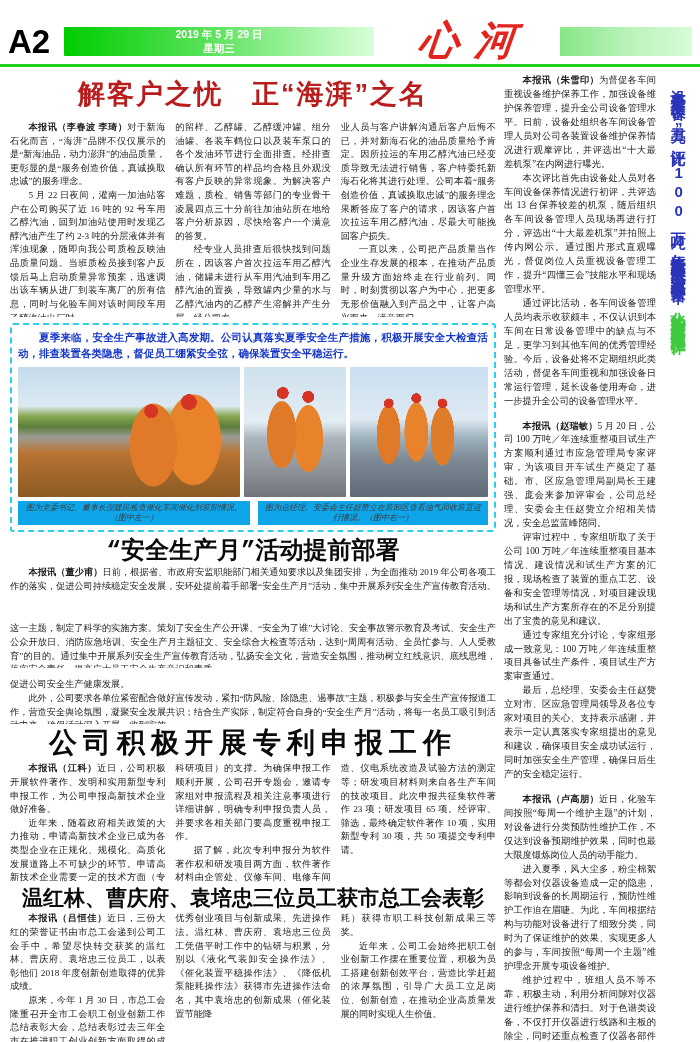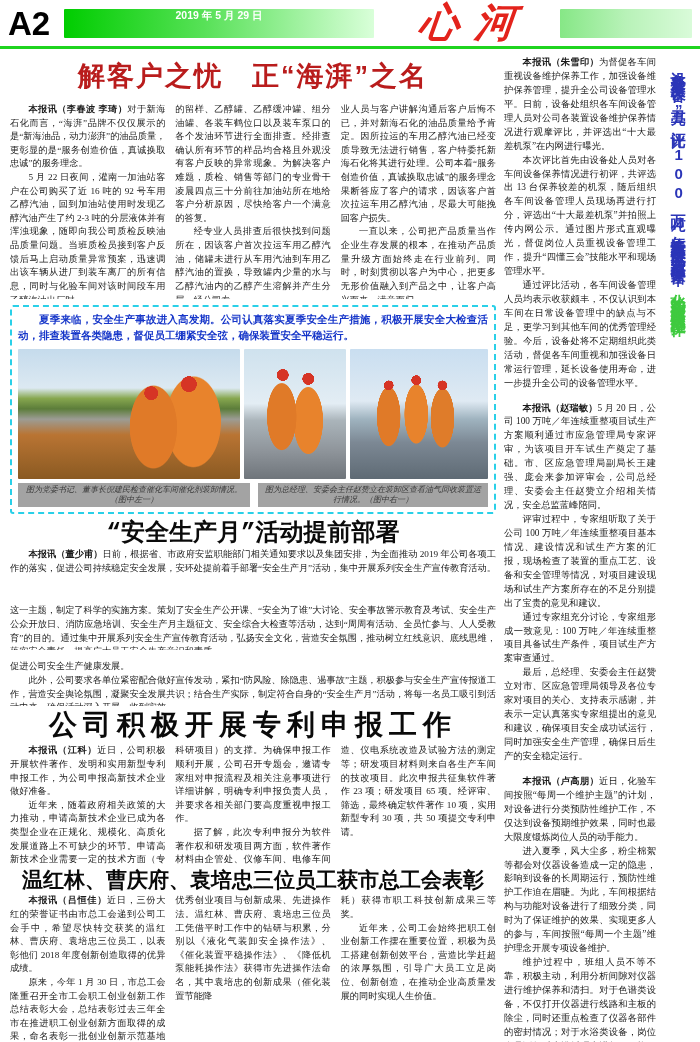--- a/index.html
+++ b/index.html
@@ -1,24 +1,24 @@
 <!DOCTYPE html>
 <html><head>
 <meta charset="utf-8">
 <style>
   html,body{margin:0;padding:0;background:#888;}
   .page{width:700px;height:1042px;background:#ffffff;margin:0 auto;overflow:hidden;position:relative;
         font-family:"Liberation Serif","DejaVu Serif",serif;color:#1a1a1a;}
   
-  .hdr{display:flex;align-items:center;gap:8px;padding:4px 8px 0 8px;height:38px;}
+  .hdr{display:flex;align-items:center;gap:8px;padding:22px 8px 0 8px;height:38px;}
   .pageno{font-family:"Liberation Sans","DejaVu Sans",sans-serif;font-weight:bold;font-size:33px;line-height:1;width:48px;flex:0 0 auto;color:#000;}
   .gbar{height:29px;border-radius:1px;}
   .gbar1{flex:0 0 310px;background:linear-gradient(90deg,#00cd00 0%,#57e157 45%,#d9ffd9 100%);
-         display:flex;flex-direction:column;justify-content:flex-start;align-items:center;
-         color:#fff;font-family:"Liberation Sans","DejaVu Sans",sans-serif;font-weight:bold;font-size:10.5px;line-height:1.3;gap:34px;}
+         display:flex;flex-direction:column;justify-content:flex-end;align-items:center;
+         color:#fff;font-family:"Liberation Sans","DejaVu Sans",sans-serif;font-weight:bold;font-size:10.5px;line-height:1.3;}
   .masthead{flex:0 0 170px;text-align:center;color:#e3231c;font-size:40px;line-height:1;font-weight:bold;
             font-style:italic;letter-spacing:16px;text-indent:16px;transform:skewX(-6deg);}
   .gbar2{flex:1;background:linear-gradient(90deg,#86e786 0%,#b8f2b8 50%,#d9fbd9 100%);}
   .grule{height:3px;background:#1fd41f;margin-top:4px;}
   
   .content{display:flex;gap:8px;padding:7px 8px 0 10px;}
   .leftzone{width:486px;flex:0 0 auto;}
   .rcol{width:152px;flex:0 0 auto;font-size:9.3px;line-height:1.5;}
   .vbar{flex:1;display:flex;flex-direction:column;align-items:center;gap:22px;padding-top:4px;}
   .vtitle{writing-mode:vertical-rl;text-orientation:upright;font-weight:bold;
@@ -61,21 +61,21 @@
       linear-gradient(180deg,#cfe2ee 0%,#e3edf4 42%,#aab4ba 55%,#8f959b 78%,#6f757b 100%);}
   .ph3{flex:1;background:
       radial-gradient(circle 5px at 28% 28%, #d63425 97%, transparent),
       radial-gradient(circle 5px at 48% 24%, #d63425 97%, transparent),
       radial-gradient(circle 5px at 67% 28%, #d63425 97%, transparent),
       radial-gradient(ellipse 12px 30px at 28% 52%, #e07a28 97%, transparent),
       radial-gradient(ellipse 12px 30px at 48% 50%, #e8832c 97%, transparent),
       radial-gradient(ellipse 12px 30px at 67% 53%, #df7c2a 97%, transparent),
       linear-gradient(180deg,#c9def0 0%,#dfeaf3 40%,#9fb3bf 54%,#7c8894 72%,#5e6a74 100%);}
   .caprow{display:flex;gap:8px;margin-top:4px;}
-  .pcap{background:#a3a3a3;color:#3a3a3a;font-size:8px;font-style:italic;padding:2px 4px;text-align:center;line-height:1.3;}
+  .pcap{background:#0ea5e9;color:#3a3a3a;font-size:8px;font-style:italic;padding:2px 4px;text-align:center;line-height:1.3;}
   .pcap1{flex:0 0 224px;}
   .pcap2{flex:1;}
   
   .rart{margin-bottom:11px;}
   .rart p.para{font-size:9.3px;line-height:1.5;}
 </style>
 </head>
 <body>
 
 <div class="page">

